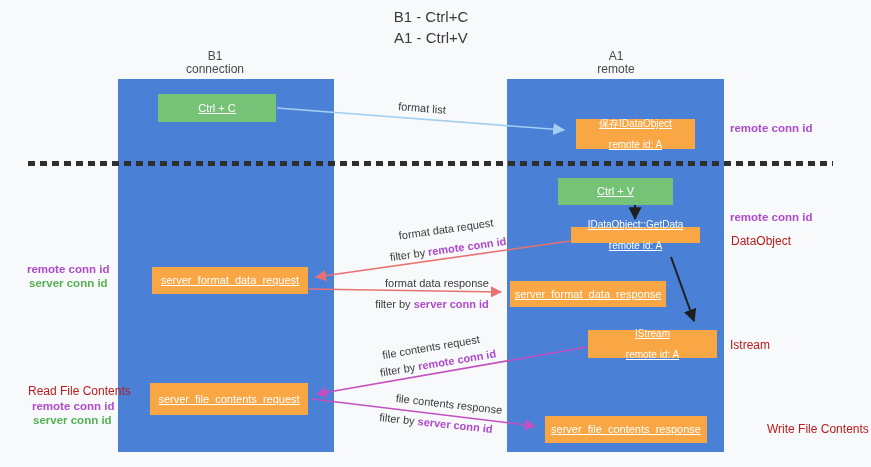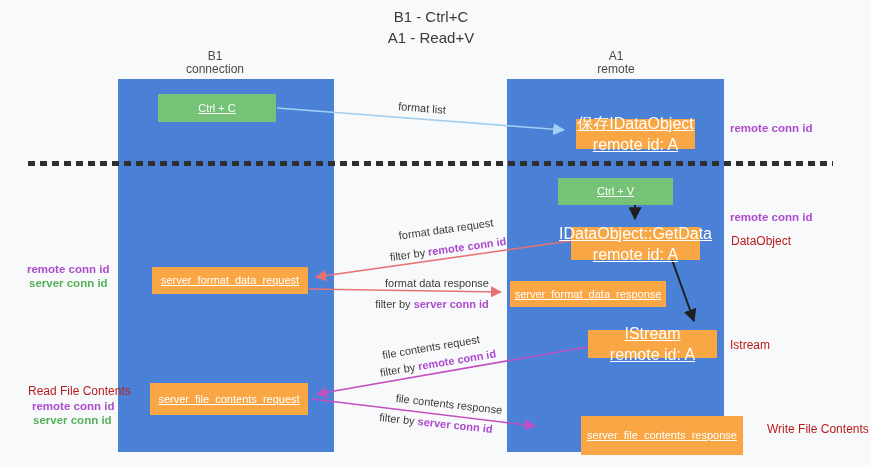--- a/index.html
+++ b/index.html
@@ -33,40 +33,40 @@
   }
   .node{
     display:flex;flex-direction:column;justify-content:center;align-items:center;
     color:#ffffff;text-align:center;
     font-size:11px;line-height:13px;
     box-sizing:border-box;
     text-decoration:underline;
   }
   .node.orange{background:#f9a644;}
   .node.green{background:#76c276;}
-  .node.two-line{font-size:16px;gap:8px;}
+  .node.two-line{font-size:10px;gap:8px;}
   .edge-label{
     white-space:nowrap;
     font-size:11px;color:#3b3b3b;
     transform-origin:center;
   }
   .edge-label .hl-purple{color:#ad4bcd;font-weight:bold;margin-left:3px;}
   .ann{white-space:nowrap;font-size:12px;color:#b91c1c;}
   .ann.purple{color:#ad4bcd;font-weight:bold;font-size:11.5px;}
   .ann.green{color:#55b155;font-weight:bold;font-size:11.5px;}
   svg.overlay{position:absolute;left:0;top:0;pointer-events:none;}
 </style>
 </head>
 <body>
 
 <div class="canvas">
 
   <div class="abs title">
     <div>B1 - Ctrl+C</div>
-    <div>A1 - Read+V</div>
+    <div>A1 - Ctrl+V</div>
   </div>
 
   <div class="abs lane-header" style="left:115px;">
     <div>B1</div>
     <div>connection</div>
   </div>
   <div class="abs lane-header" style="left:516px;">
     <div>A1</div>
     <div>remote</div>
   </div>
@@ -106,21 +106,21 @@
 
   <div class="abs node orange two-line" style="left:576px;top:119px;width:119px;height:30px;">
     <div>保存IDataObject</div>
     <div>remote id: A</div>
   </div>
 
   <div class="abs node green" style="left:558px;top:172px;width:115px;height:27px;margin-top:6px;">
     <div>Ctrl + V</div>
   </div>
 
-  <div class="abs node orange two-line" style="left:571px;top:227px;width:129px;height:33px;">
+  <div class="abs node orange two-line" style="left:571px;top:227px;width:129px;height:16px;">
     <div>IDataObject::GetData</div>
     <div>remote id: A</div>
   </div>
 
   <div class="abs node orange" style="left:510px;top:281px;width:156px;height:26px;">
     <div>server_format_data_response</div>
   </div>
 
   <div class="abs node orange" style="left:152px;top:267px;width:156px;height:27px;">
     <div>server_format_data_request</div>
@@ -128,21 +128,21 @@
 
   <div class="abs node orange two-line" style="left:588px;top:330px;width:129px;height:28px;">
     <div>IStream</div>
     <div>remote id: A</div>
   </div>
 
   <div class="abs node orange" style="left:150px;top:383px;width:158px;height:32px;">
     <div>server_file_contents_request</div>
   </div>
 
-  <div class="abs node orange" style="left:545px;top:416px;width:162px;height:39px;margin-left:36px;">
+  <div class="abs node orange" style="left:545px;top:416px;width:162px;height:27px;">
     <div>server_file_contents_response</div>
   </div>
 
   <div class="abs edge-label" style="left:422px;top:108px;transform:translate(-50%,-50%) rotate(4.5deg);">format list</div>
 
   <div class="abs edge-label" style="left:446px;top:229px;transform:translate(-50%,-50%) rotate(-8deg);">format data request</div>
   <div class="abs edge-label" style="left:448px;top:249px;transform:translate(-50%,-50%) rotate(-8deg);">
     <span>filter by</span><span class="hl-purple">remote conn id</span>
   </div>
 

